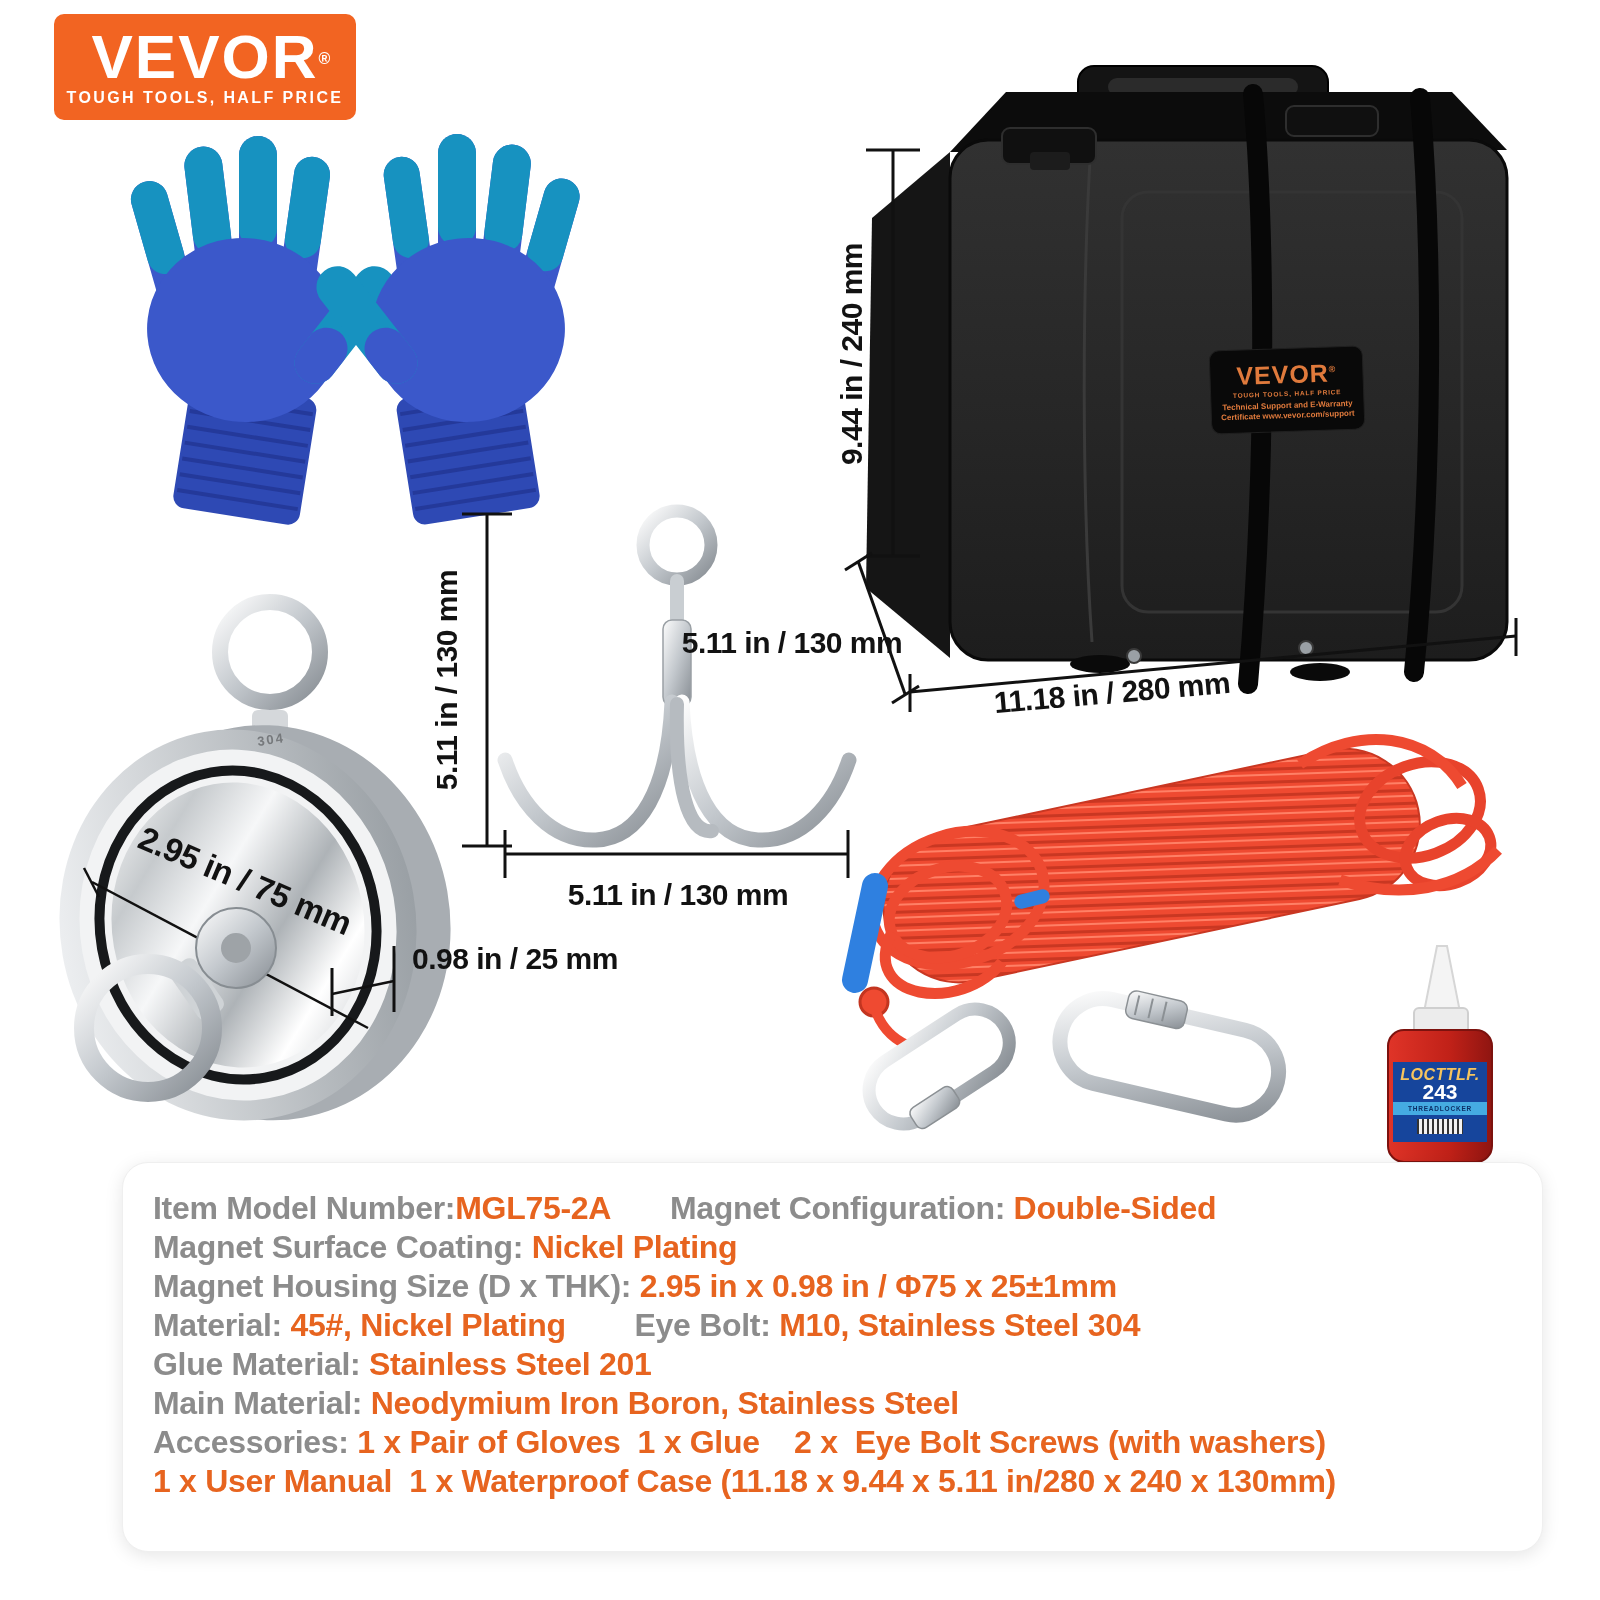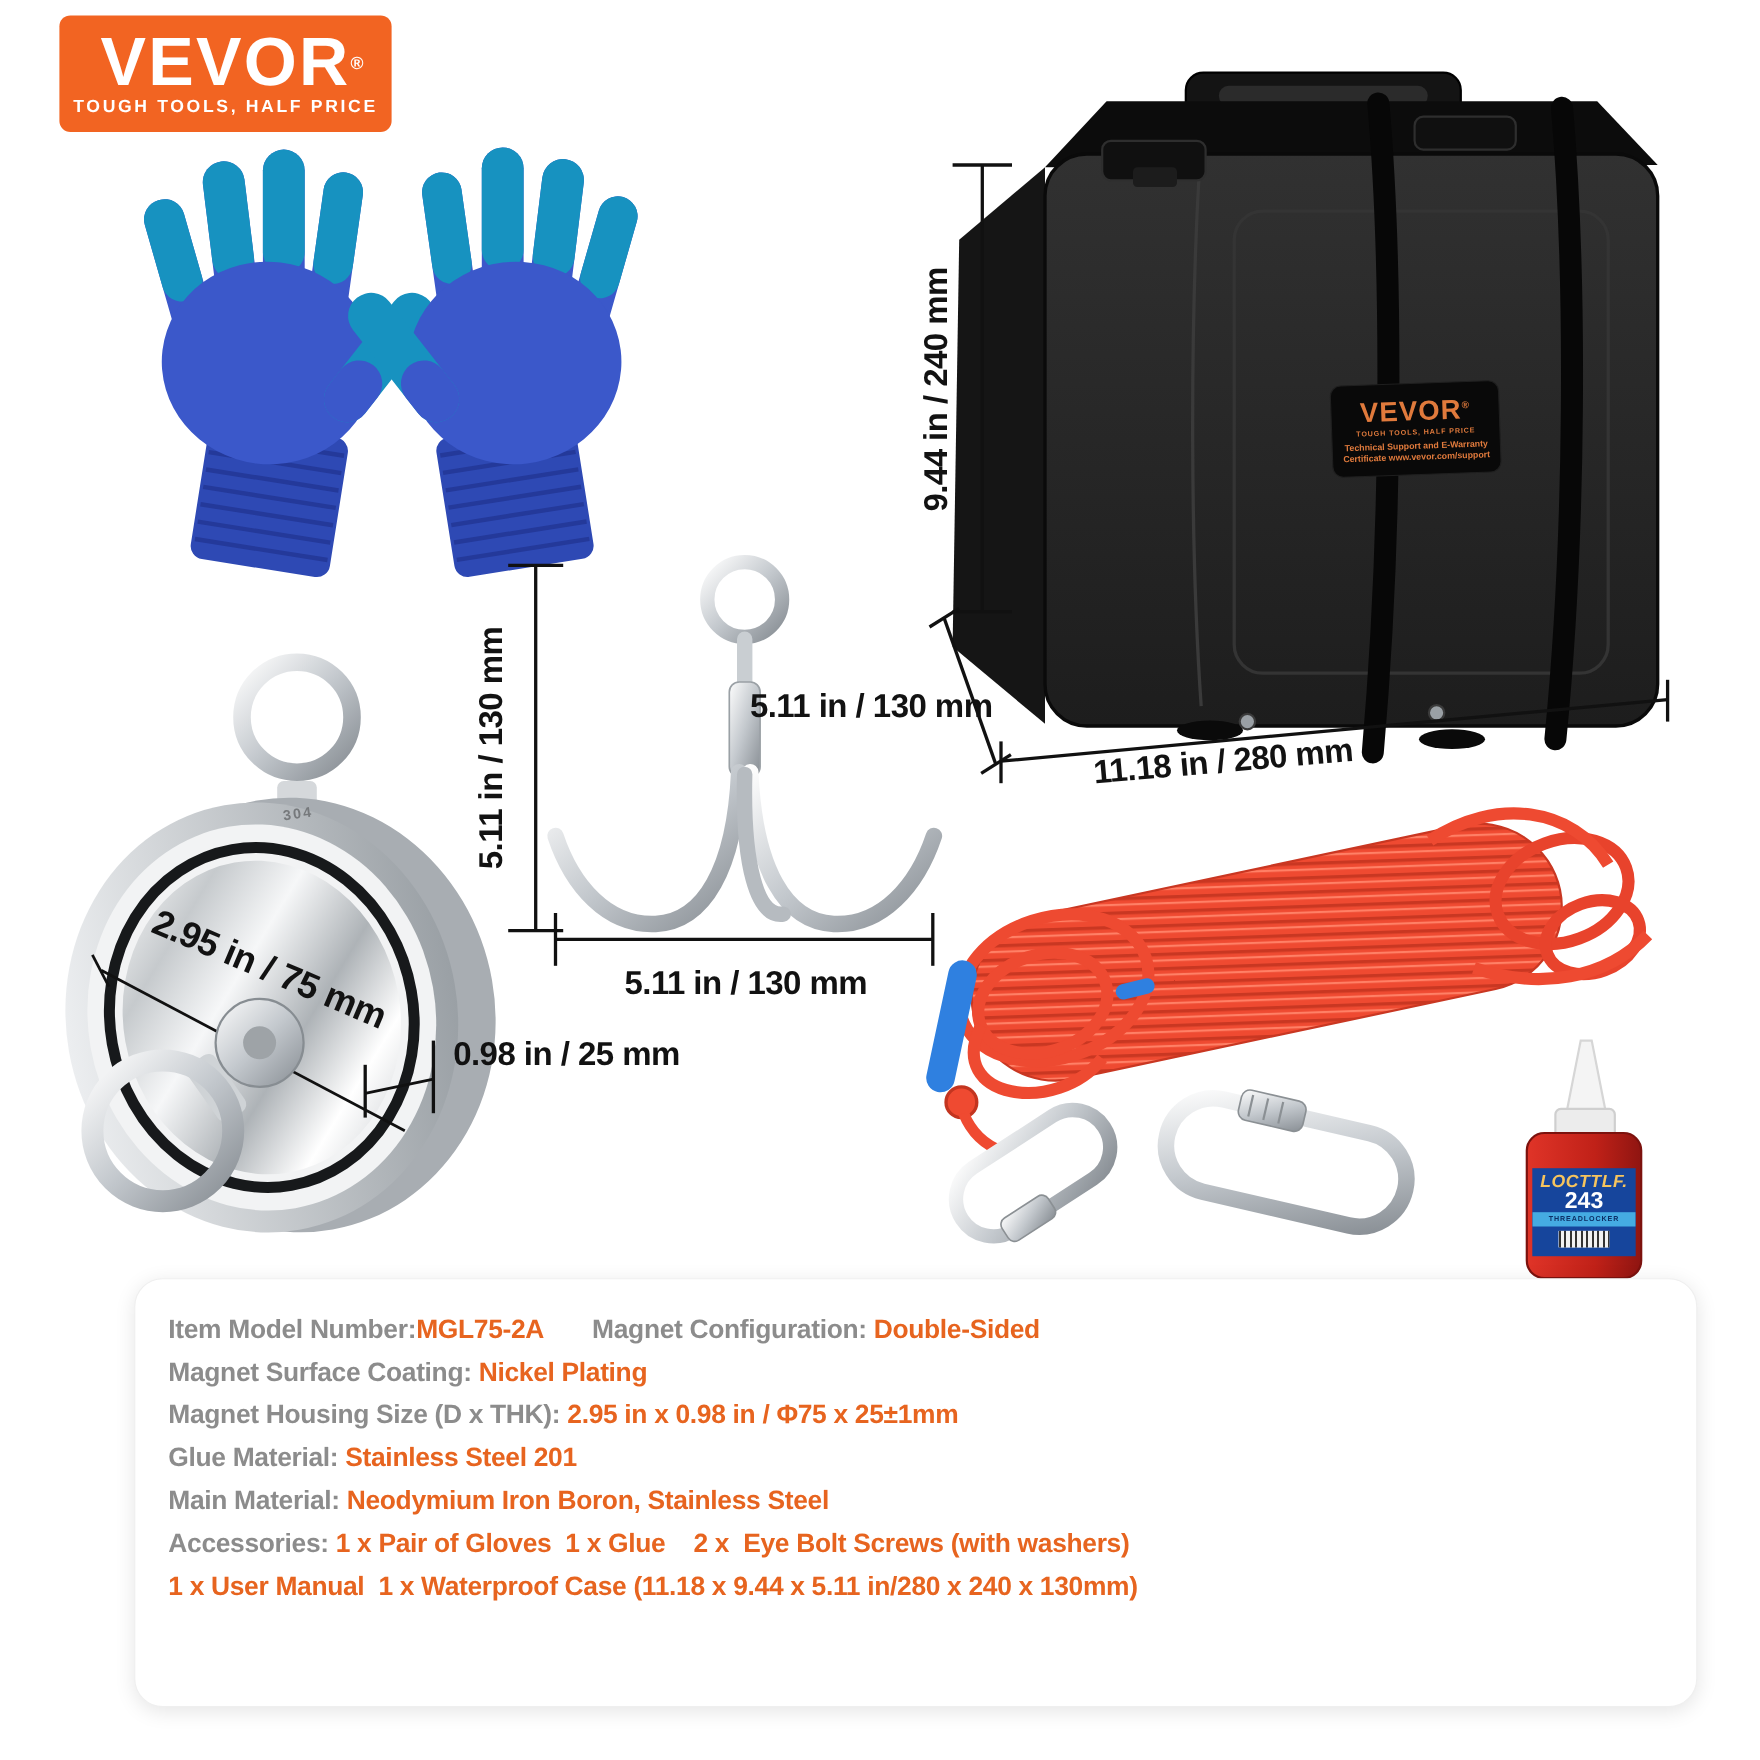--- a/index.html
+++ b/index.html
@@ -50,21 +50,21 @@
     left:246px;top:732px;width:50px;text-align:center;font-size:13px;font-weight:bold;
     color:#76797c;letter-spacing:2px;transform:rotate(-8deg);
   }
   
   .spec{
     left:122px;top:1162px;width:1421px;height:390px;background:#ffffff;
     border:1px solid #efefef;border-radius:26px;
     box-shadow:0 4px 18px rgba(0,0,0,0.10);
     padding:26px 0 0 30px;box-sizing:border-box;
   }
-  .spec-line{font-size:24px;font-weight:bold;line-height:39px;white-space:pre-wrap;letter-spacing:-0.3px;}
+  .spec-line{font-size:32px;font-weight:bold;line-height:39px;white-space:pre-wrap;letter-spacing:-0.3px;}
   .spec-line .label{color:#8C8C8C;}
   .spec-line .value{color:#E7641F;}
 </style>
 </head>
 <body>
 
 <svg class="abs" style="left:0;top:0" width="1600" height="1600" viewBox="0 0 1600 1600">
   <defs>
     <linearGradient id="metal" x1="0" y1="0" x2="1" y2="1">
       <stop offset="0" stop-color="#fdfdfd"></stop>
@@ -302,18 +302,19 @@
   <div class="gb2">243</div>
   <div class="gb3">THREADLOCKER</div>
   <div class="barcode"></div>
 </div>
 
 <div class="abs spec">
   <div>
       <div class="spec-line"><span class="label">Item Model Number:</span><span class="value">MGL75-2A</span><span class="label">       </span><span class="label">Magnet Configuration: </span><span class="value">Double-Sided</span></div>
       <div class="spec-line"><span class="label">Magnet Surface Coating: </span><span class="value">Nickel Plating</span></div>
       <div class="spec-line"><span class="label">Magnet Housing Size (D x THK): </span><span class="value">2.95 in x 0.98 in / Φ75 x 25±1mm</span></div>
+      <div class="spec-line"><span class="label">Material: </span><span class="value">45#, Nickel Plating</span><span class="label">        </span><span class="label">Eye Bolt: </span><span class="value">M10, Stainless Steel 304</span></div>
       <div class="spec-line"><span class="label">Glue Material: </span><span class="value">Stainless Steel 201</span></div>
       <div class="spec-line"><span class="label">Main Material: </span><span class="value">Neodymium Iron Boron, Stainless Steel</span></div>
       <div class="spec-line"><span class="label">Accessories: </span><span class="value">1 x Pair of Gloves  1 x Glue    2 x  Eye Bolt Screws (with washers)</span></div>
       <div class="spec-line"><span class="value">1 x User Manual  1 x Waterproof Case (11.18 x 9.44 x 5.11 in/280 x 240 x 130mm)</span></div>
     </div>
 </div>
 
 </body></html>

